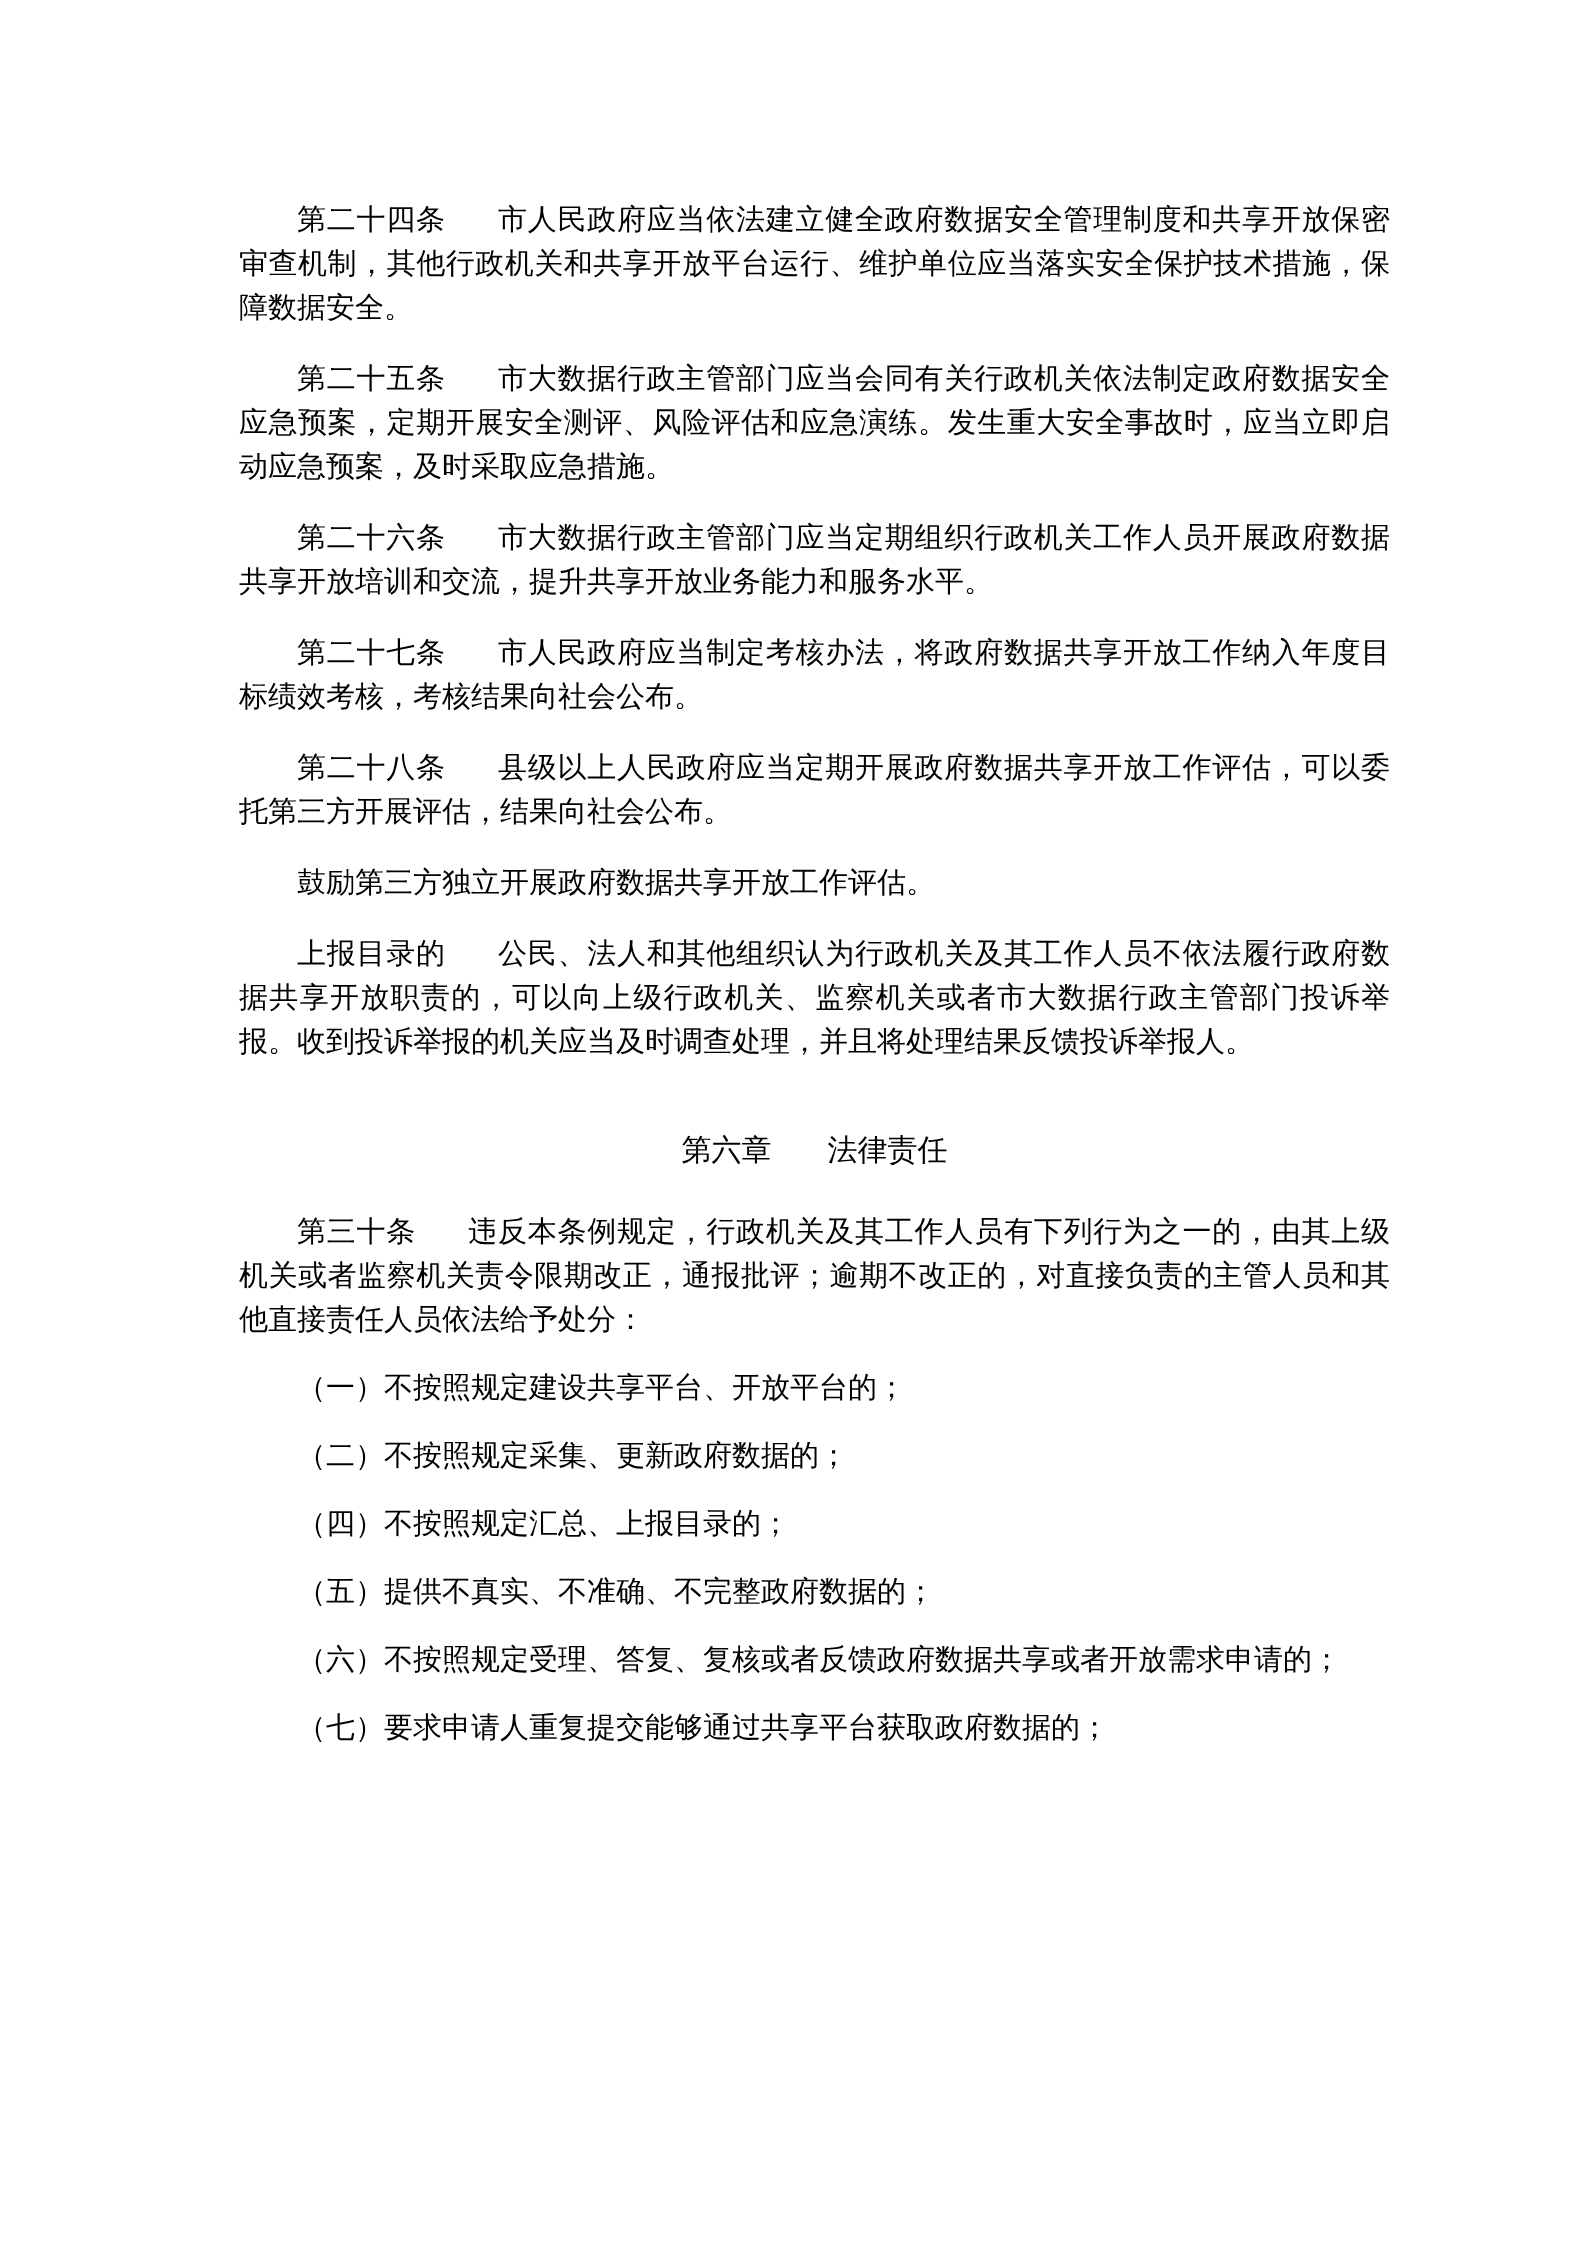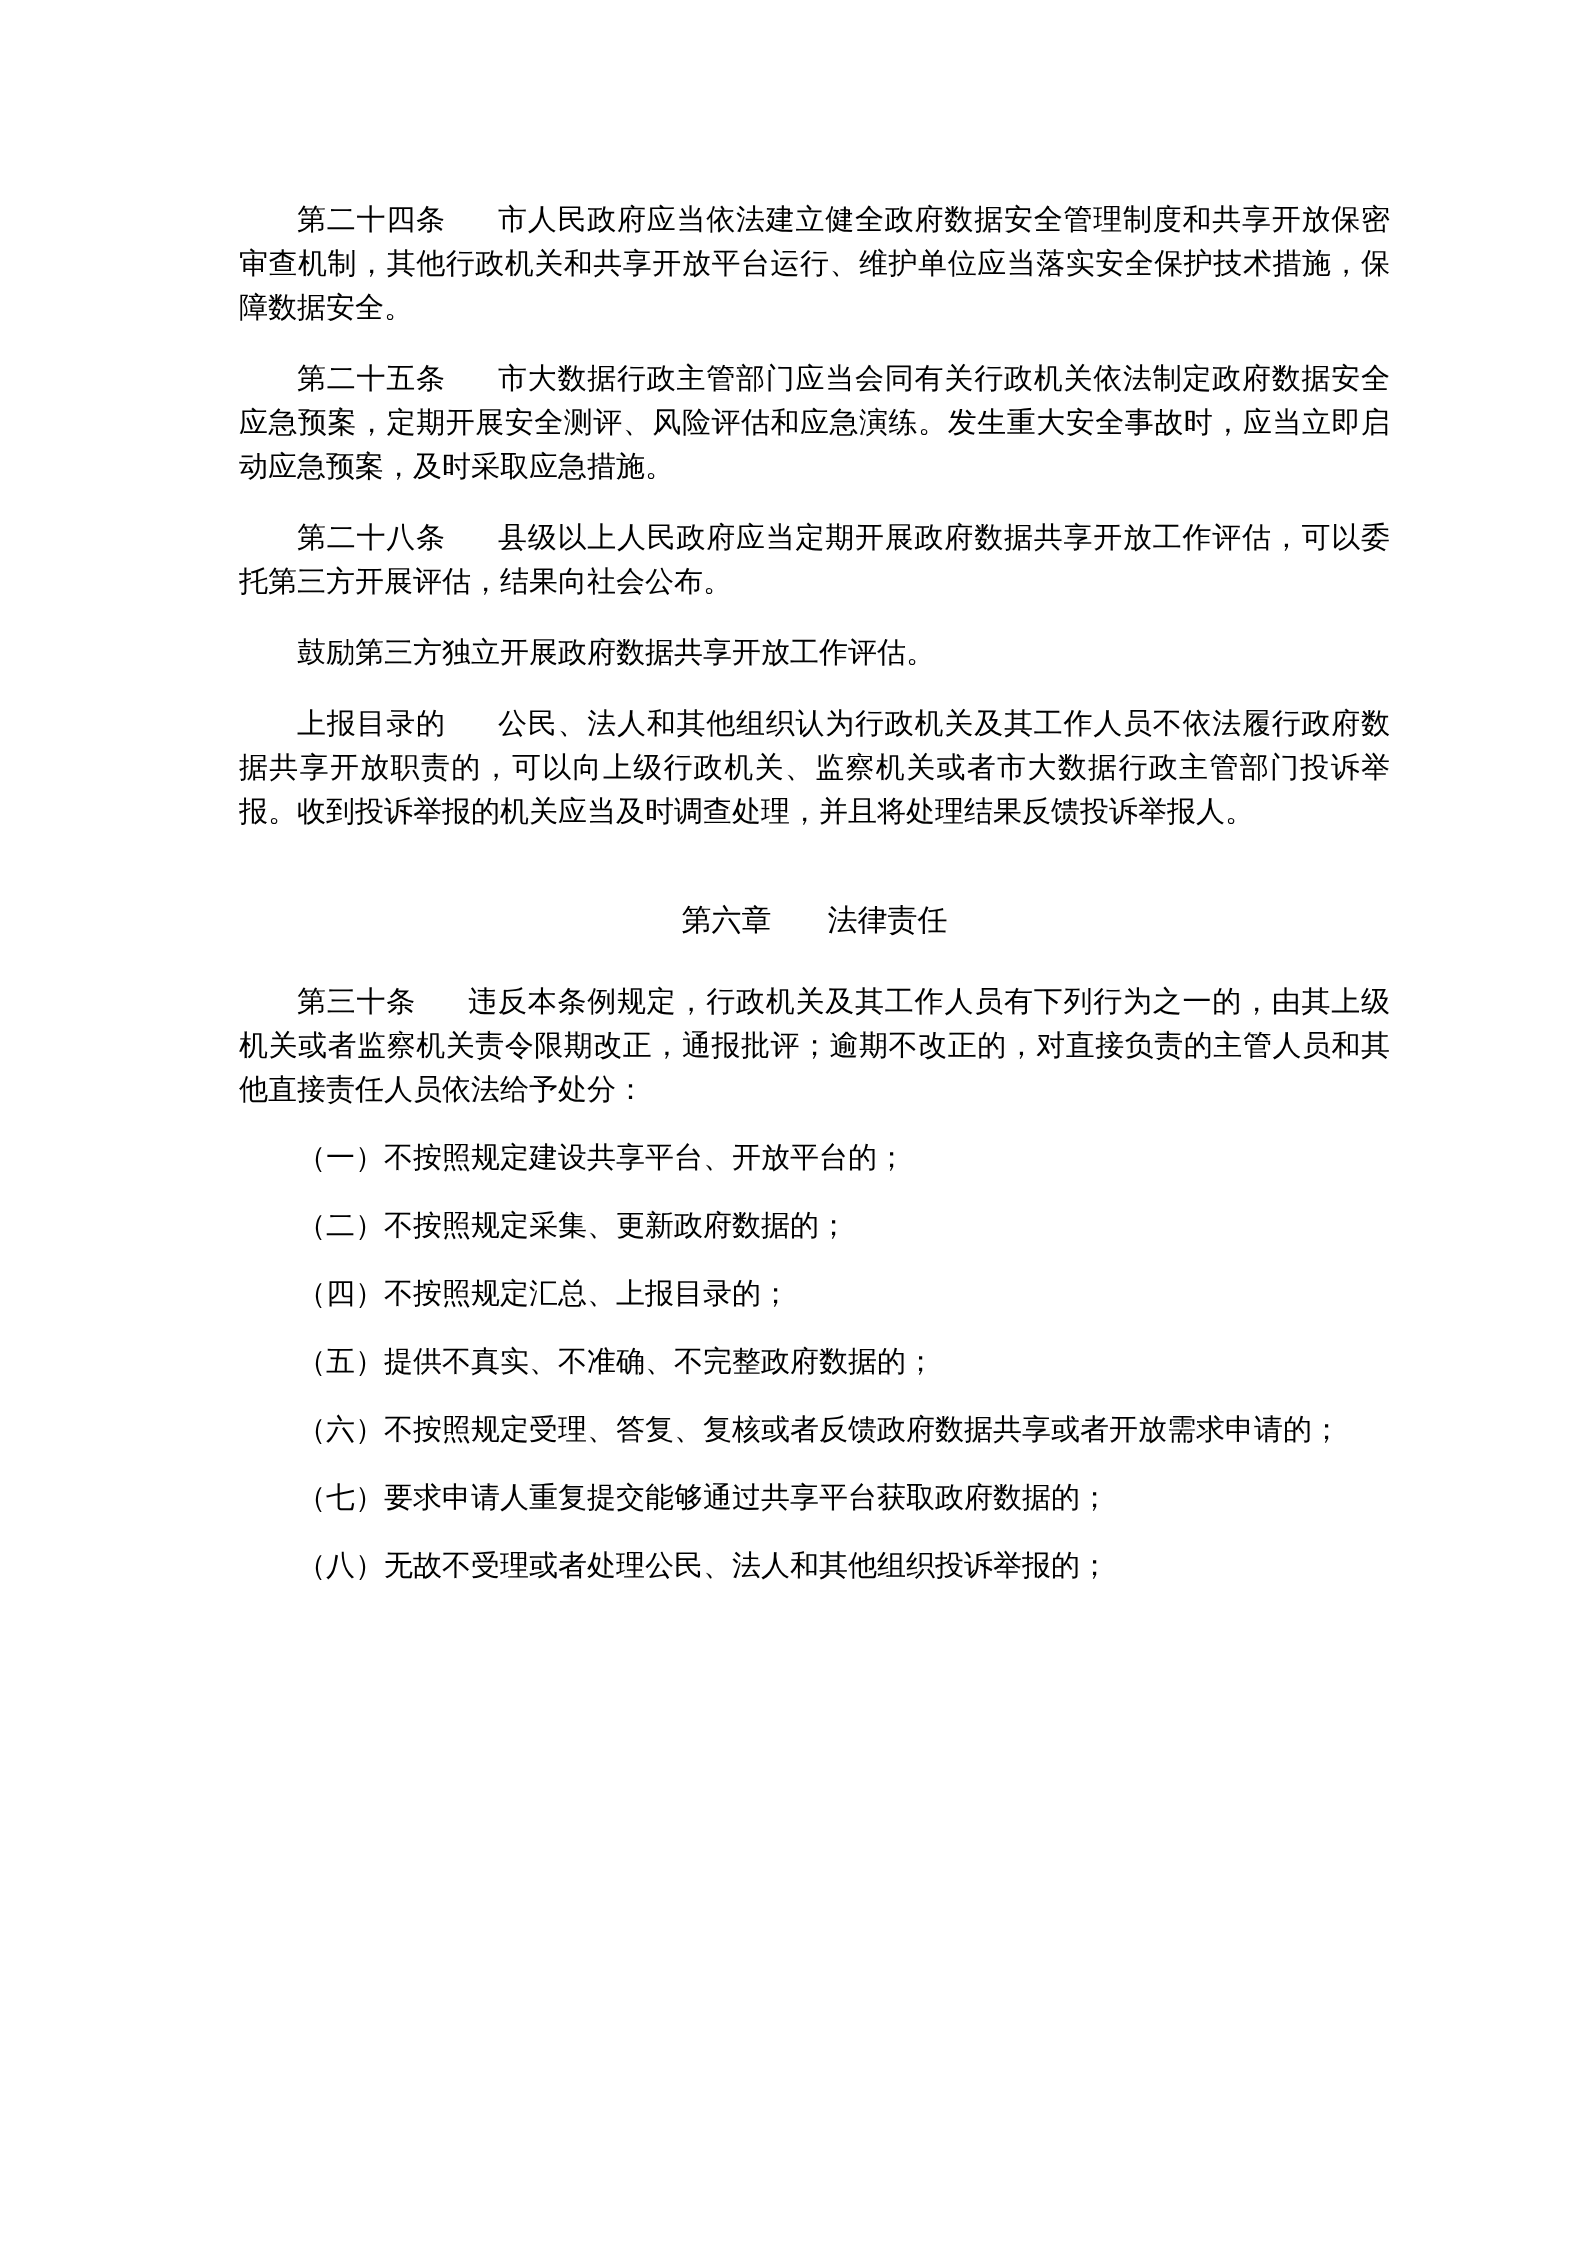--- a/index.html
+++ b/index.html
@@ -52,21 +52,23 @@
 </head>
 <body>
 
 <div class="page">
   <div class="content">
 
     <p class="para"><span class="art-label">第二十四条</span><span>市人民政府应当依法建立健全政府数据安全管理制度和共享开放保密审查机制，其他行政机关和共享开放平台运行、维护单位应当落实安全保护技术措施，保障数据安全。</span></p>
 
     <p class="para"><span class="art-label">第二十五条</span><span>市大数据行政主管部门应当会同有关行政机关依法制定政府数据安全应急预案，定期开展安全测评、风险评估和应急演练。发生重大安全事故时，应当立即启动应急预案，及时采取应急措施。</span></p>
 
+    <p class="para"><span class="art-label">第二十六条</span><span>市大数据行政主管部门应当定期组织行政机关工作人员开展政府数据共享开放培训和交流，提升共享开放业务能力和服务水平。</span></p>
 
+    <p class="para"><span class="art-label">第二十七条</span><span>市人民政府应当制定考核办法，将政府数据共享开放工作纳入年度目标绩效考核，考核结果向社会公布。</span></p>
 
     <p class="para"><span class="art-label">第二十八条</span><span>县级以上人民政府应当定期开展政府数据共享开放工作评估，可以委托第三方开展评估，结果向社会公布。</span></p>
 
     <p class="para">鼓励第三方独立开展政府数据共享开放工作评估。</p>
 
     <p class="para"><span class="art-label">上报目录的</span><span>公民、法人和其他组织认为行政机关及其工作人员不依法履行政府数据共享开放职责的，可以向上级行政机关、监察机关或者市大数据行政主管部门投诉举报。收到投诉举报的机关应当及时调查处理，并且将处理结果反馈投诉举报人。</span></p>
 
     <h2 class="chapter"><span>第六章</span><span class="chapter-gap"></span><span>法律责任</span></h2>
 
     <p class="para"><span class="art-label">第三十条</span><span>违反本条例规定，行政机关及其工作人员有下列行为之一的，由其上级机关或者监察机关责令限期改正，通报批评；逾期不改正的，对直接负责的主管人员和其他直接责任人员依法给予处分：</span></p>

